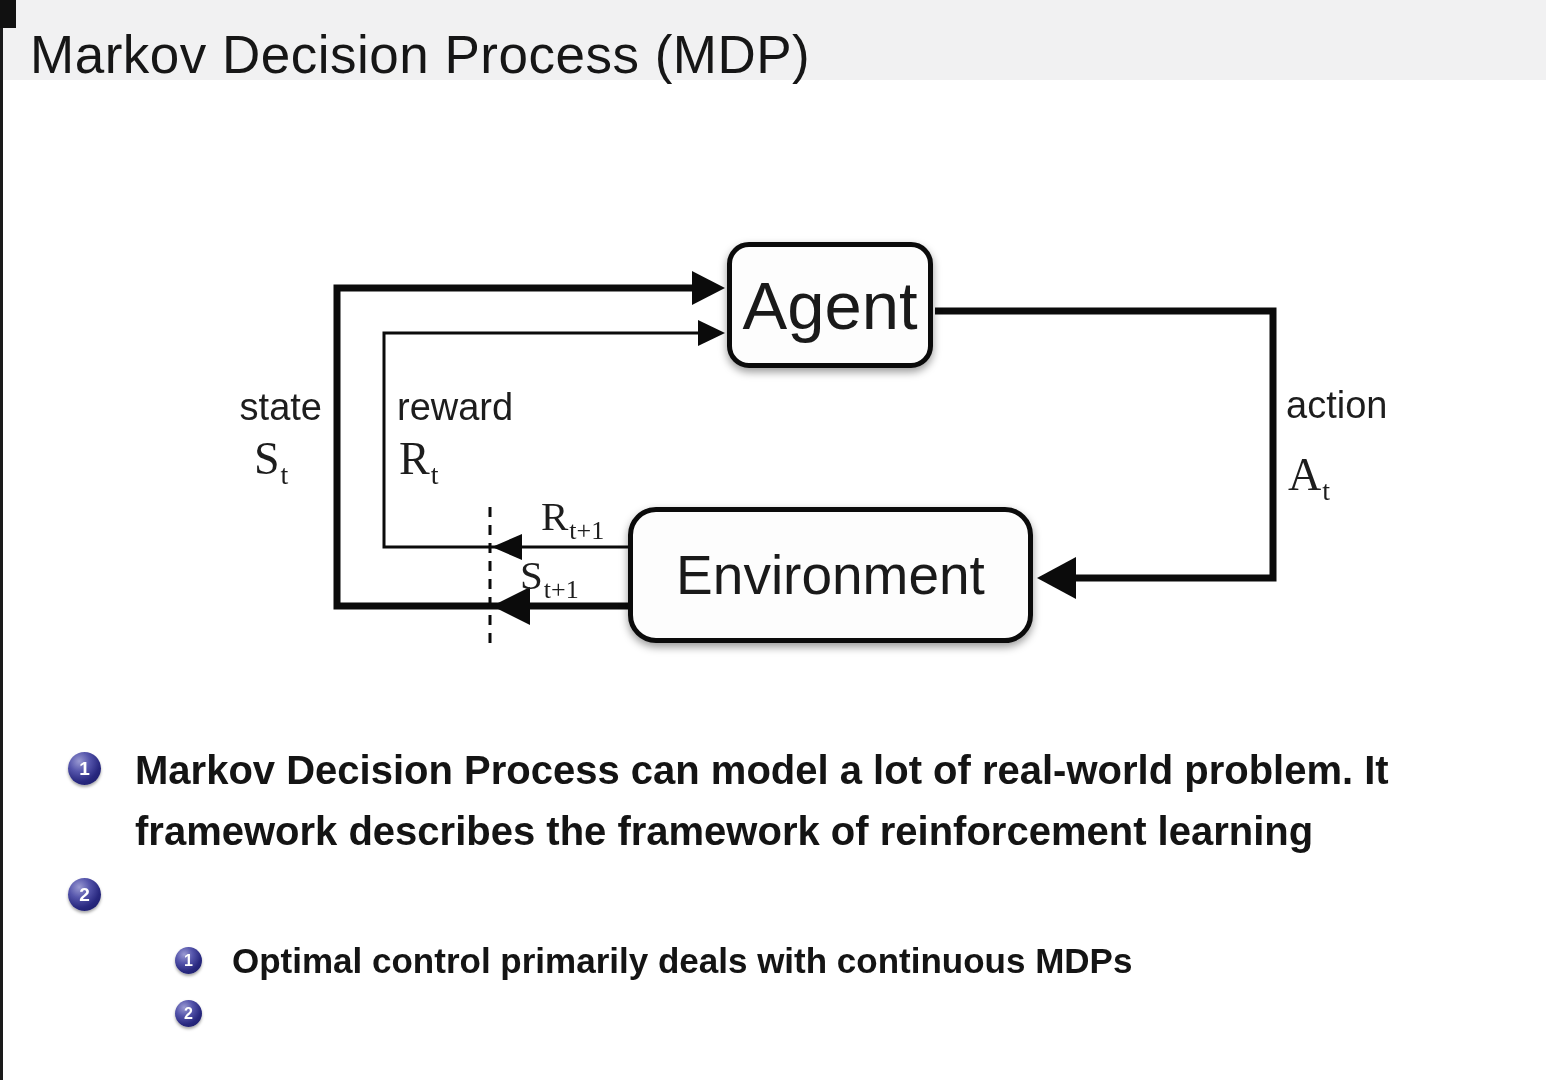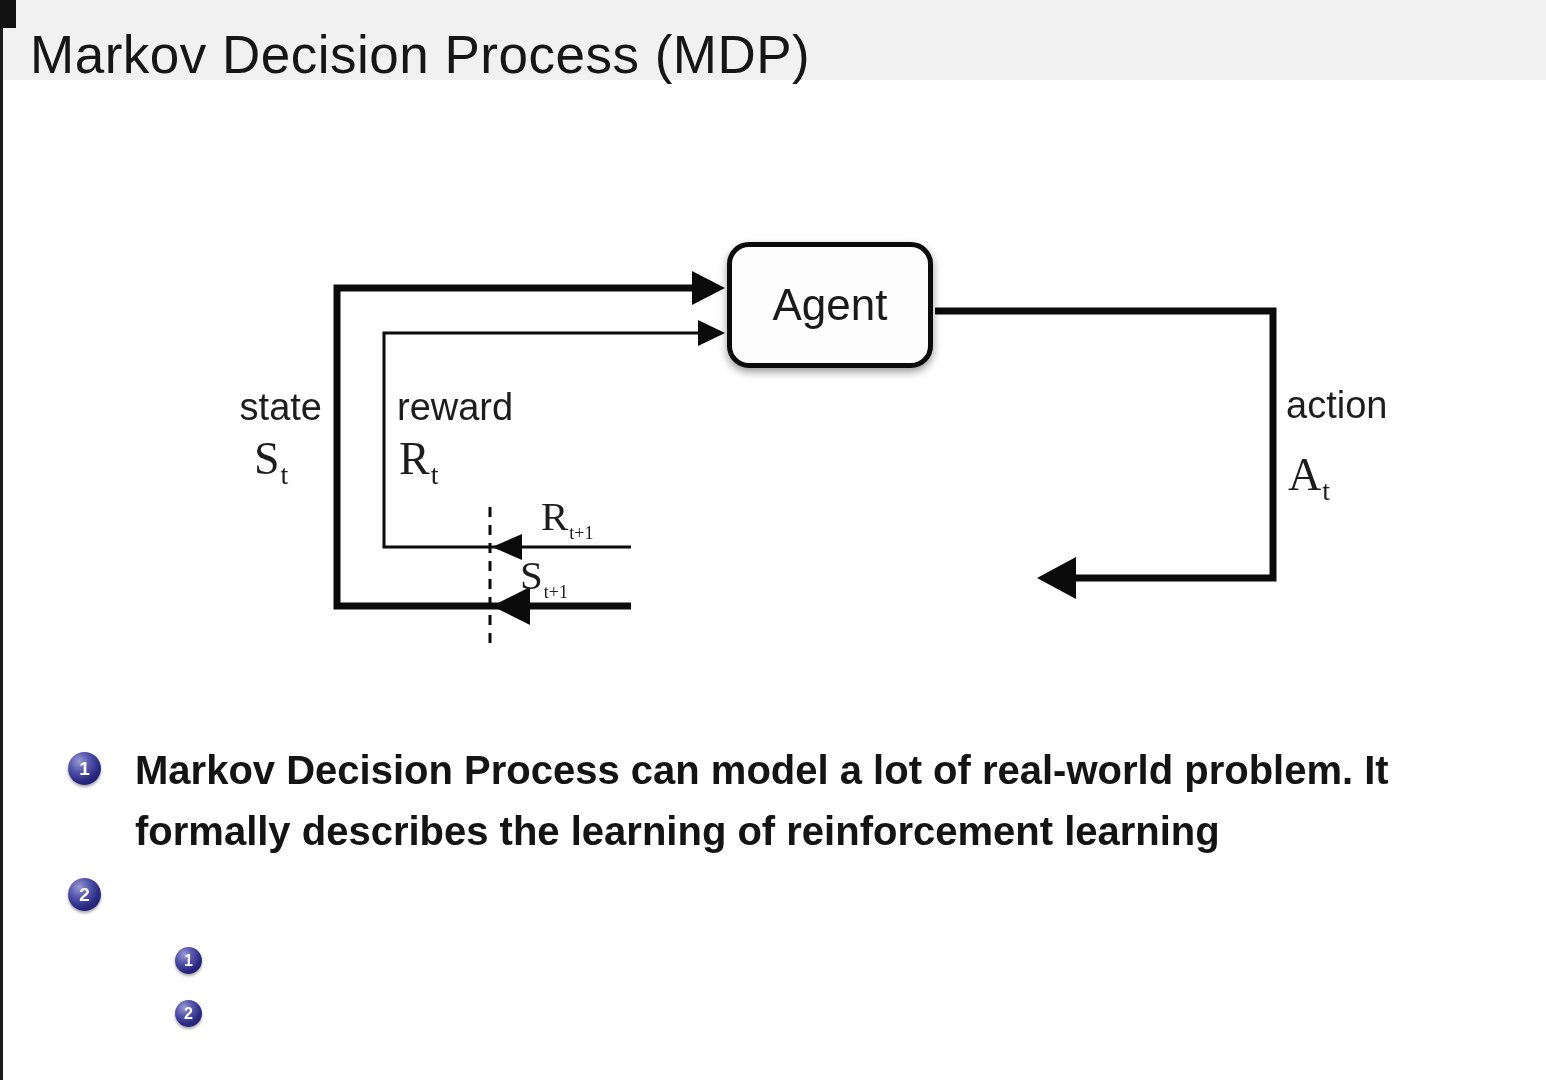--- a/index.html
+++ b/index.html
@@ -63,21 +63,21 @@
     align-items: center;
     justify-content: center;
     box-shadow: 0 4px 9px rgba(0,0,0,0.40);
     z-index: 3;
     color: #1a1a1a;
   }
   .agent-box {
     left: 727px; top: 242px;
     width: 196px; height: 116px;
     border-radius: 22px;
-    font-size: 44px;
+    font-size: 67px;
   }
   .env-box {
     left: 628px; top: 507px;
     width: 395px; height: 126px;
     border-radius: 28px;
     font-size: 55px;
   }
   .dlabel {
     position: absolute;
     z-index: 4;
@@ -88,21 +88,21 @@
   .math {
     position: absolute;
     z-index: 4;
     font-family: "Liberation Serif", serif;
     color: #1d1d1d;
     white-space: nowrap;
   }
   .math .mletter { font-size: 46px; }
   .math .msub    { font-size: 28px; position: relative; top: 10px; left: 1px; }
   .math.small .mletter { font-size: 41px; }
-  .math.small .msub    { font-size: 18px; top: 9px; text-align: center; }
+  .math.small .msub    { font-size: 26px; top: 9px; text-align: center; }
   
   .ball {
     position: absolute;
     width: 33px; height: 33px;
     border-radius: 50%;
     background: radial-gradient(circle at 34% 28%, #9a9ad2 0%, #5656ac 32%, #28287f 64%, #181860 100%);
     color: #ffffff;
     display: flex;
     align-items: center;
     justify-content: center;
@@ -150,20 +150,23 @@
     <polygon points="725,288 692,271 692,305" fill="#0b0b0b"></polygon>
     <polygon points="725,333 698,320 698,346" fill="#0b0b0b"></polygon>
     <polygon points="492,606 530,587 530,625" fill="#0b0b0b"></polygon>
     <polygon points="492,547 522,534 522,560" fill="#0b0b0b"></polygon>
     <polygon points="1037,578 1076,557 1076,599" fill="#0b0b0b"></polygon>
   </svg>
 
   <div class="node-box agent-box">
     <span>Agent</span>
   </div>
+  <div class="node-box env-box">
+    <span>Environment</span>
+  </div>
 
   <div class="dlabel" style="left:222px; top:386px; width:100px; text-align:right;">state</div>
   <div class="math" style="left:254px; top:432px;">
     <span class="mletter">S</span><span class="msub">t</span>
   </div>
 
   <div class="dlabel" style="left:397px; top:386px;">reward</div>
   <div class="math" style="left:399px; top:432px;">
     <span class="mletter">R</span><span class="msub">t</span>
   </div>
@@ -175,21 +178,22 @@
 
   <div class="math small" style="left:541px; top:492px;">
     <span class="mletter">R</span><span class="msub">t+1</span>
   </div>
   <div class="math small" style="left:520px; top:551px;">
     <span class="mletter">S</span><span class="msub">t+1</span>
   </div>
 
   <div class="ball" style="left:68px; top:752px;">1</div>
   <div class="btext" style="left:135px; top:748px;">Markov Decision Process can model a lot of real-world problem. It</div>
-  <div class="btext" style="left:135px; top:809px;">formally describes the learning of reinforcement learning</div>
+  <div class="btext" style="left:135px; top:809px;">framework describes the framework of reinforcement learning</div>
 
   <div class="ball" style="left:68px; top:878px;">2</div>
 
   <div class="ball small" style="left:175px; top:947px;">1</div>
+  <div class="btext sub" style="left:232px; top:941px;">Optimal control primarily deals with continuous MDPs</div>
 
   <div class="ball small" style="left:175px; top:1000px;">2</div>
 
 </div>
 
 </body></html>

